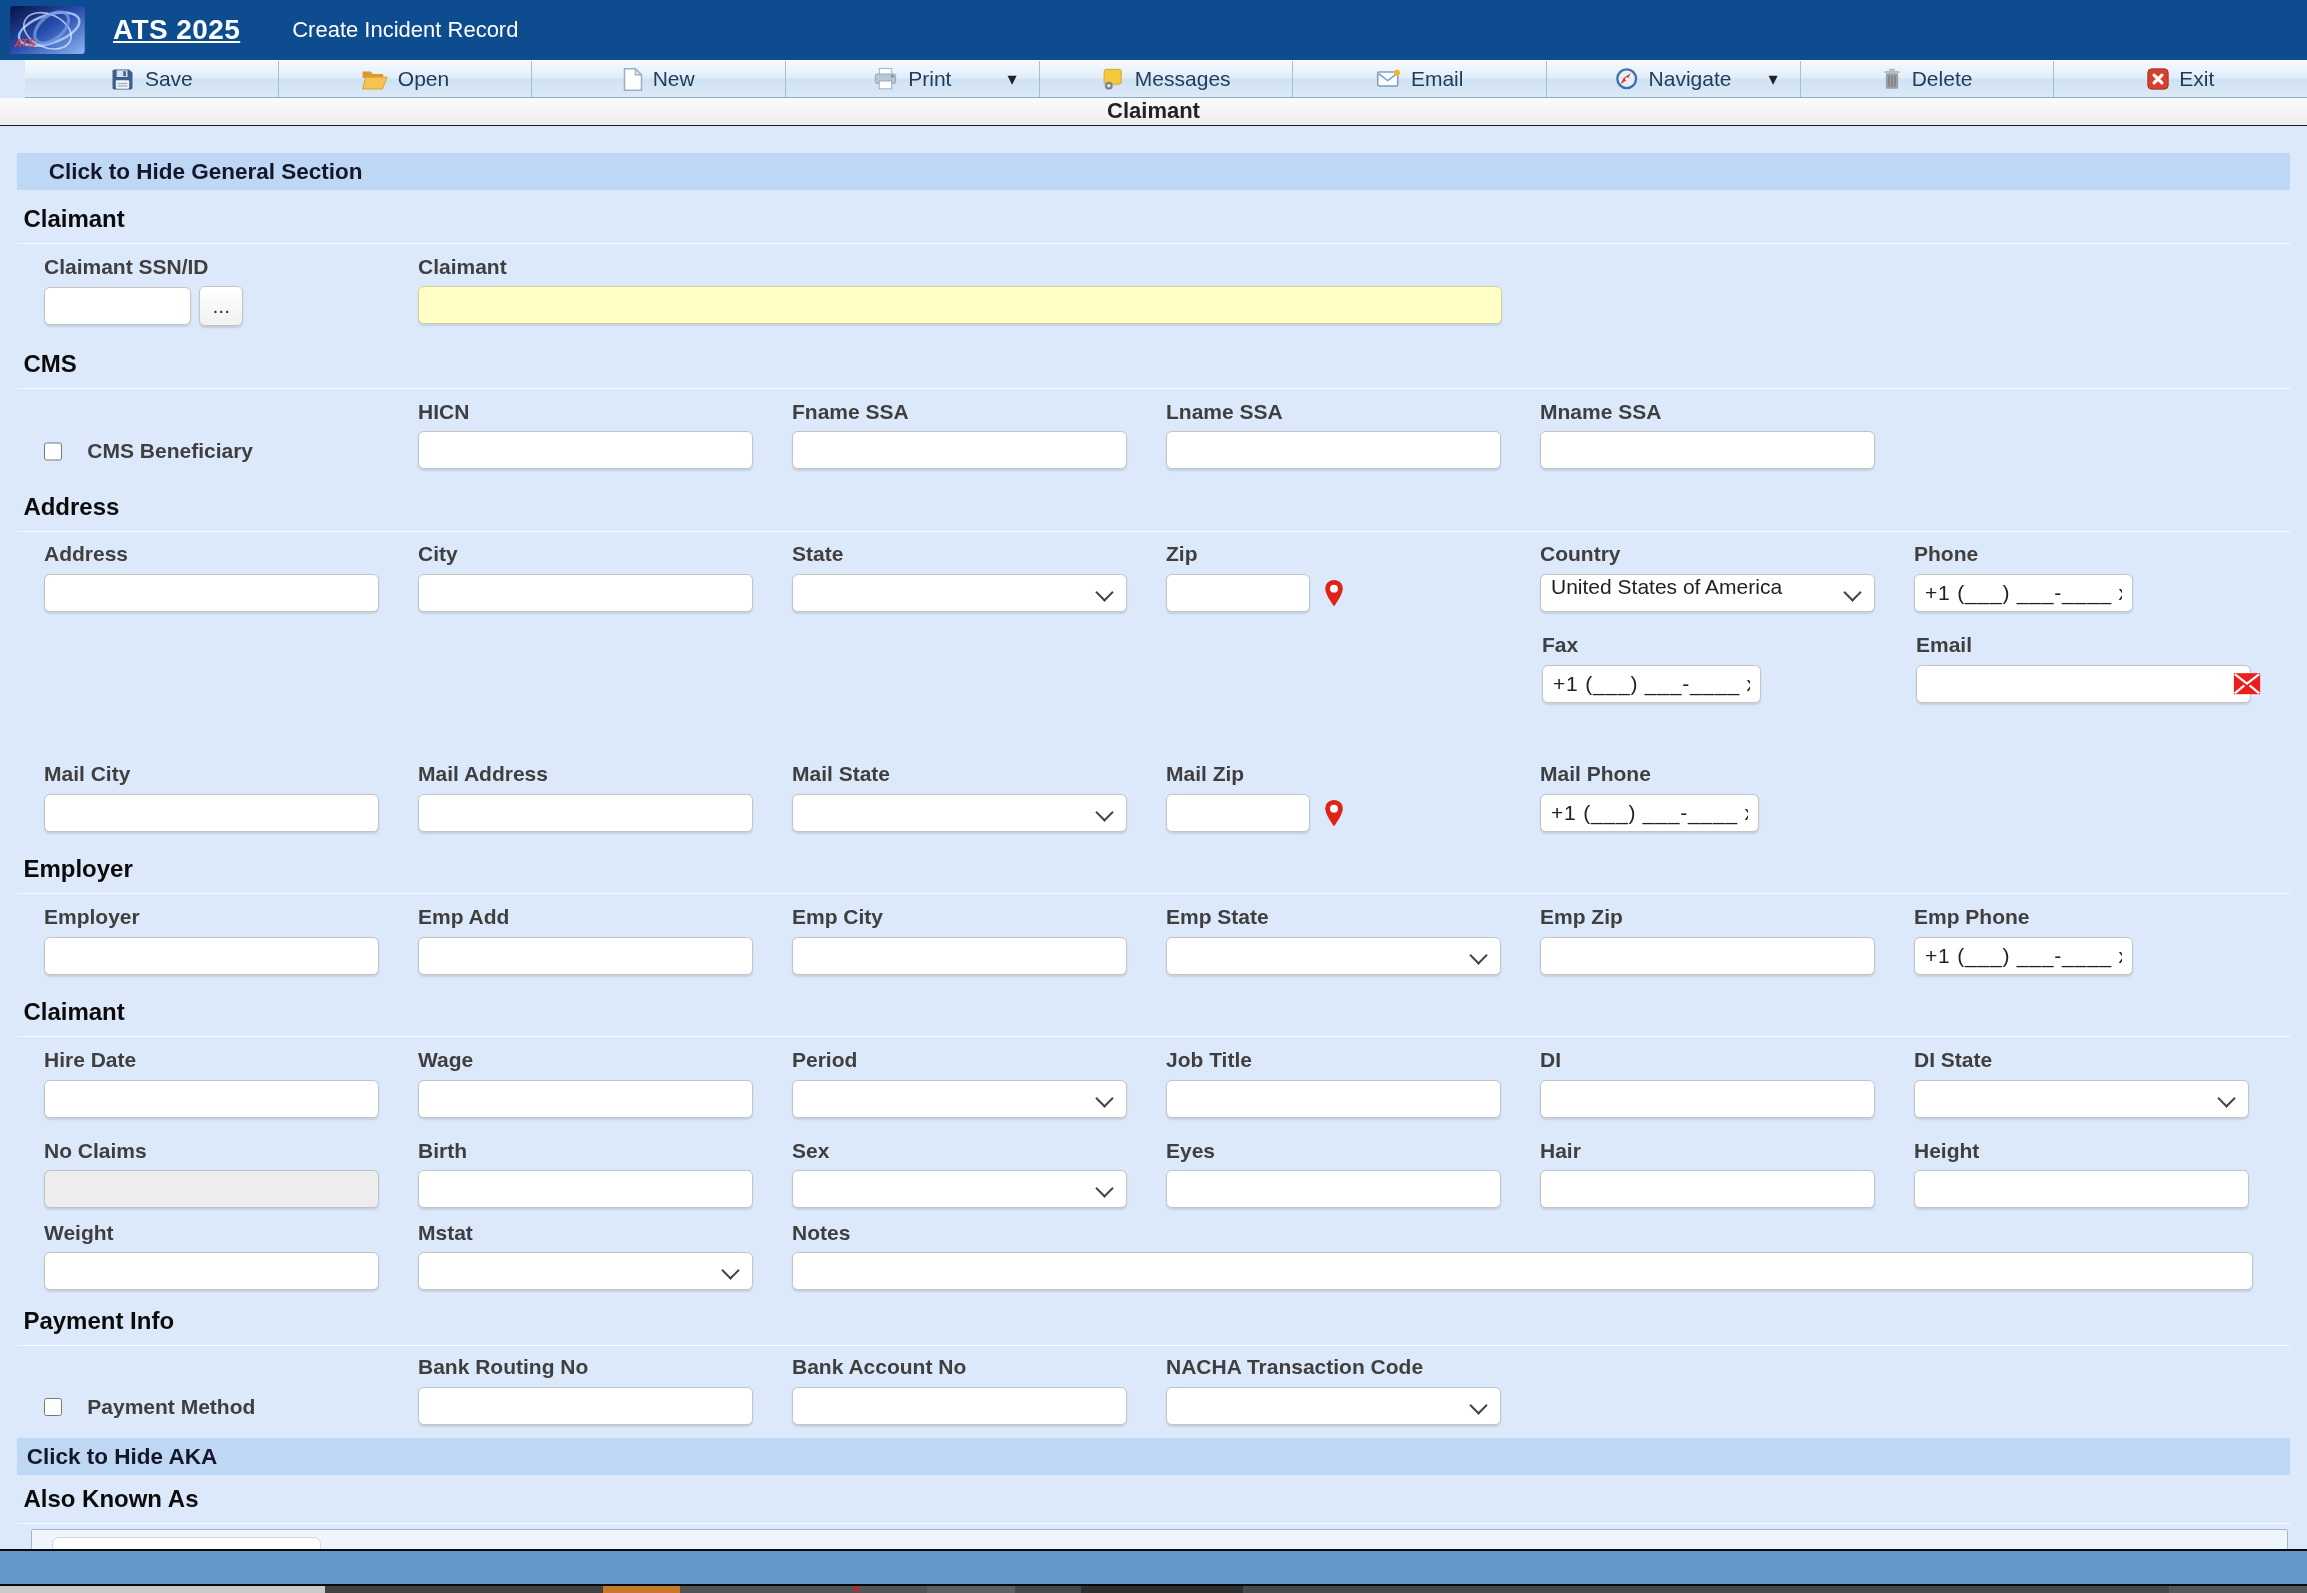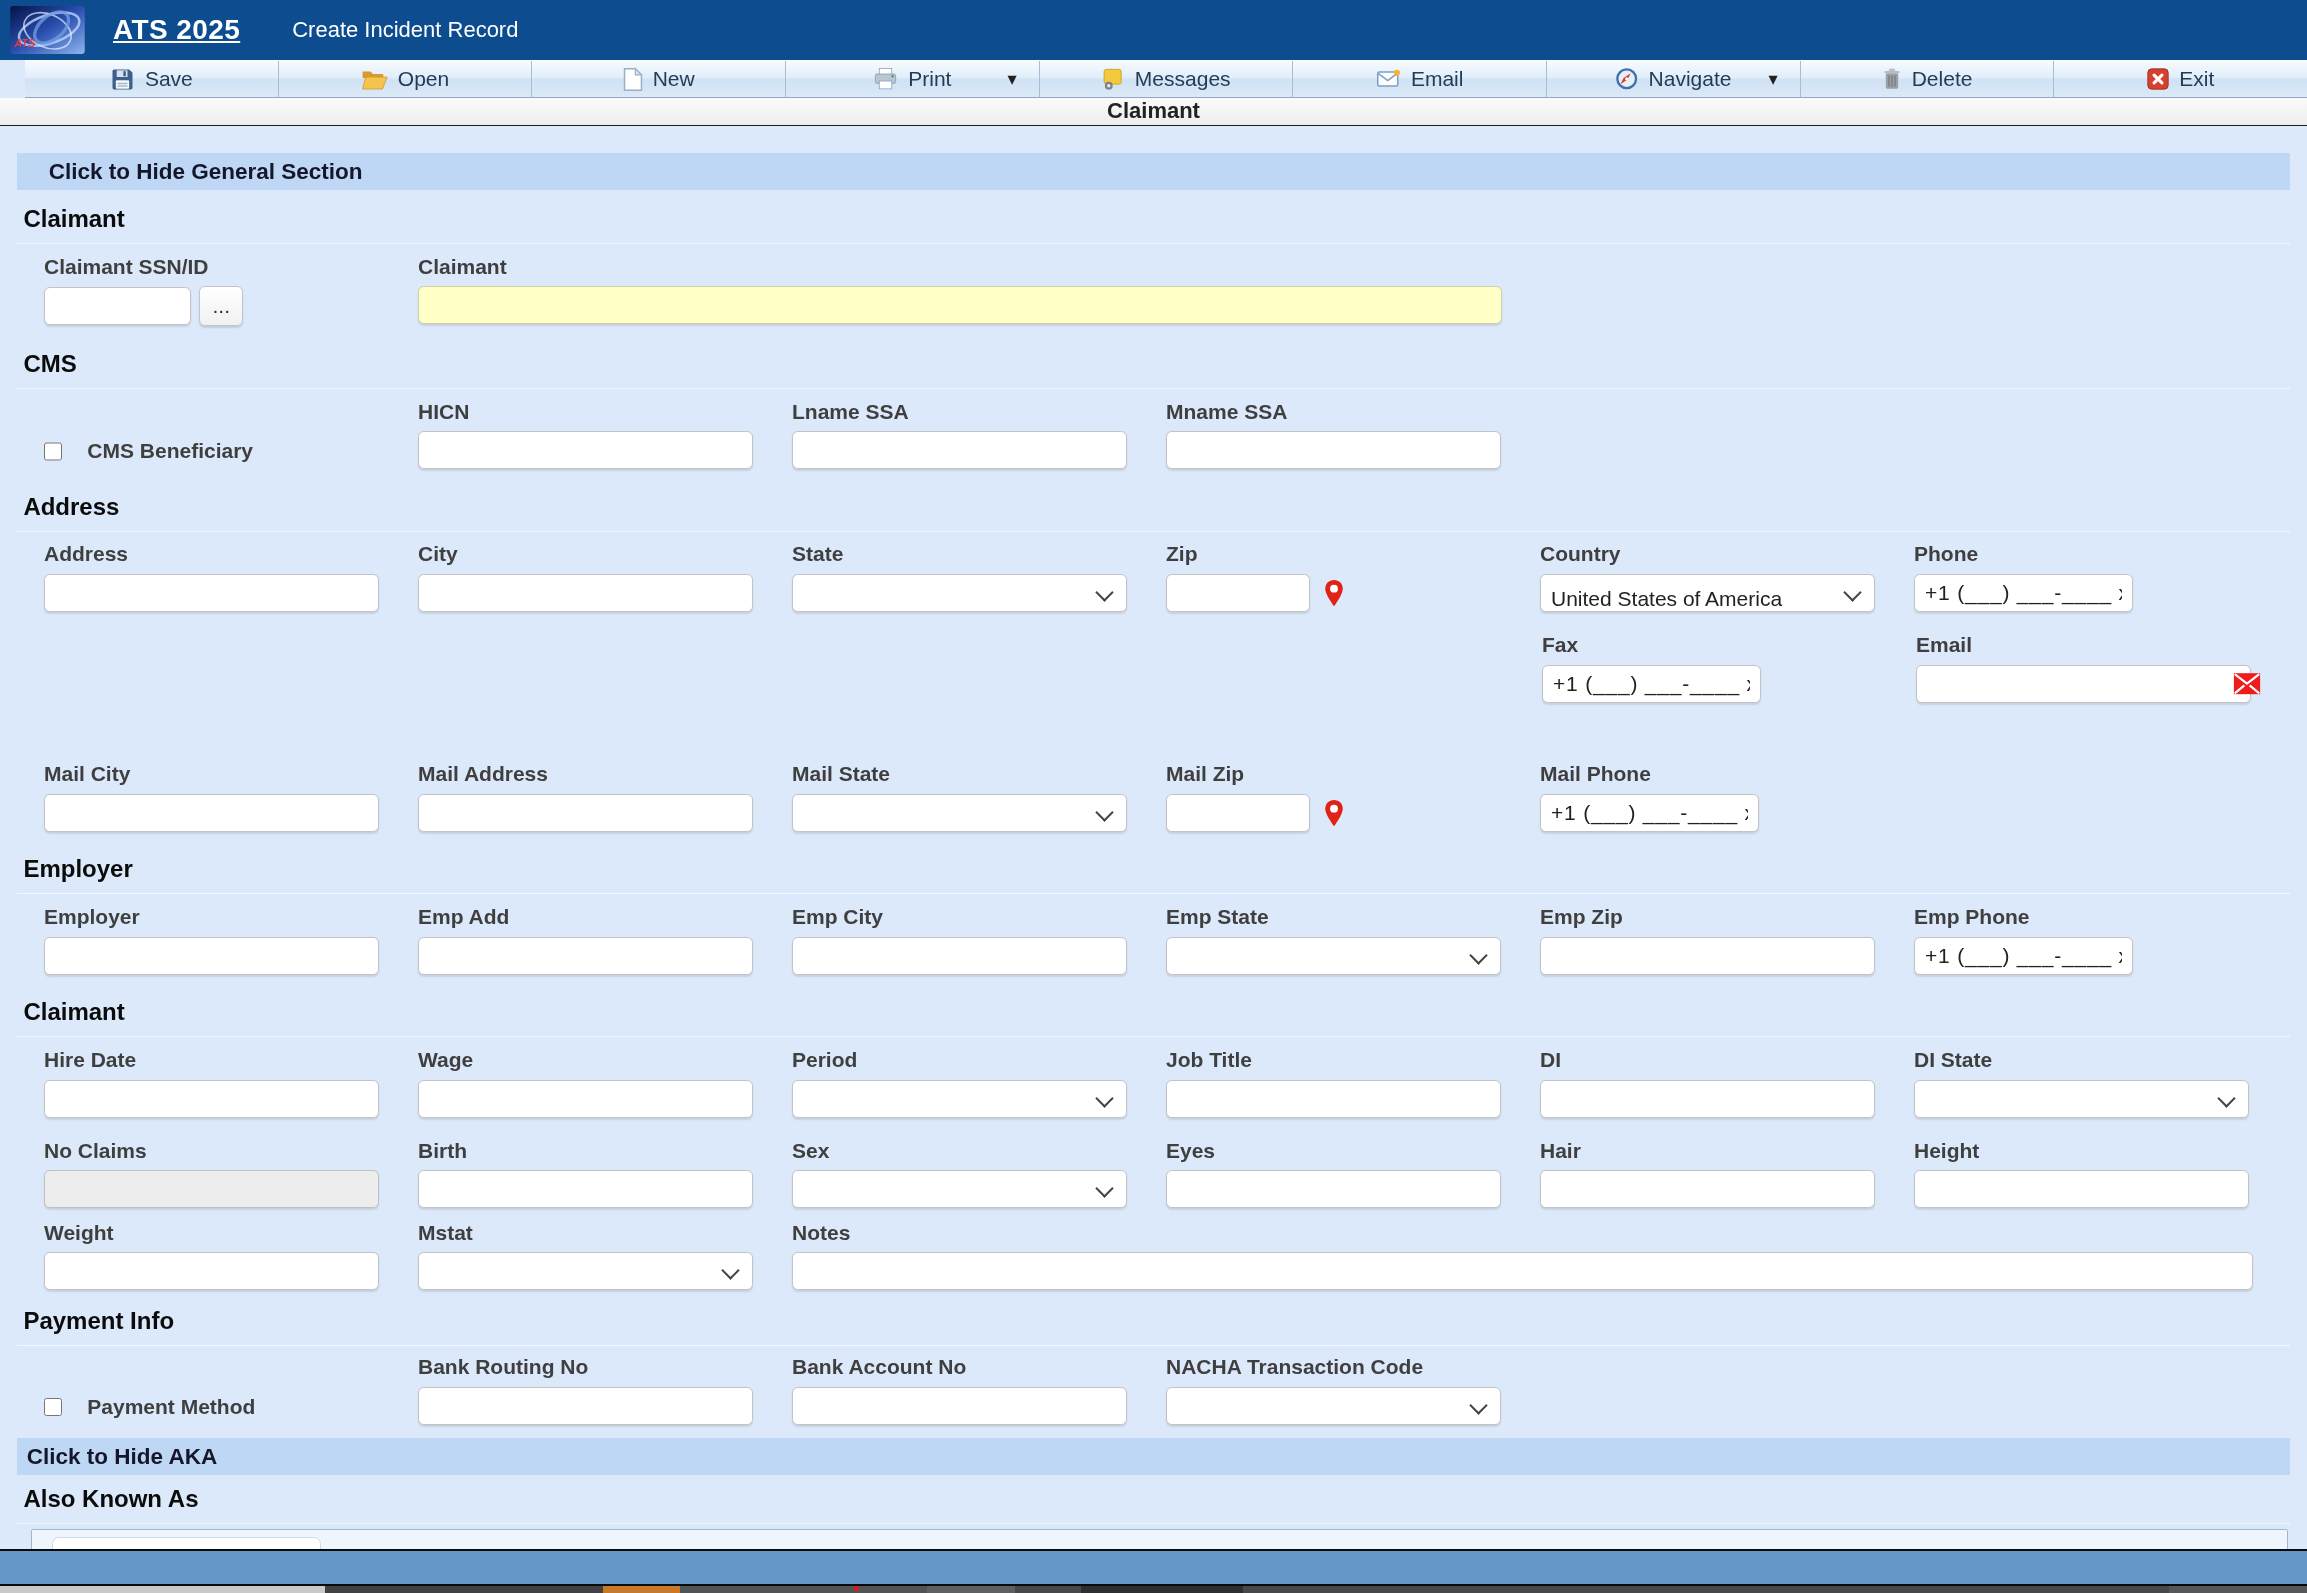--- a/index.html
+++ b/index.html
@@ -69,21 +69,21 @@
     height: 38px; width: 100%;
     border: 0.8px solid #c3c3c3; border-radius: 5.8px; background: #fff;
     box-shadow: 0 1.7px 1.7px rgba(0,0,0,.10);
     font-size: 21px; color: #222; padding: 0 10px;
     font-family: "Liberation Sans", "DejaVu Sans", sans-serif;
   }
   .tb.yellow { background: #ffffc6; border-color: #cfcf9f; }
   .tb.disabled { background: #ededed; border-color: #c0c0c0; }
   .tb.phone { width: 219px; letter-spacing: 0.8px; }
   .tb.zipbox { width: 144px; }
-  .sel { position: relative; display: flex; align-items: flex-end; cursor: pointer; }
+  .sel { position: relative; display: flex; align-items: flex-start; cursor: pointer; }
   .sel::after {
     content: ""; position: absolute; right: 15px; top: 11px;
     width: 11px; height: 11px;
     border-right: 2.1px solid #444; border-bottom: 2.1px solid #444;
     transform: rotate(45deg);
   }
   .sel span { font-size: 21px; color: #222; }
   .inline { display: flex; align-items: center; gap: 8.3px; }
   .browse-btn {
     width: 44px; height: 40px; border: 0.8px solid #c4c4c4; border-radius: 5.8px;
@@ -258,20 +258,24 @@
 <div class="row mt-row">
   <div class="check-fld">
     <input type="checkbox" style="">
     <label>CMS Beneficiary</label>
   </div>
   <div class="fld">
     <label>HICN</label>
     <input class="tb" style="">
   </div>
   <div class="fld">
+    <label>Fname SSA</label>
+    <input class="tb" style="">
+  </div>
+  <div class="fld">
     <label>Lname SSA</label>
     <input class="tb" style="">
   </div>
   <div class="fld">
     <label>Mname SSA</label>
     <input class="tb" style="">
   </div>
 </div>
 
 <div class="sec-head mt-h">Address</div>

